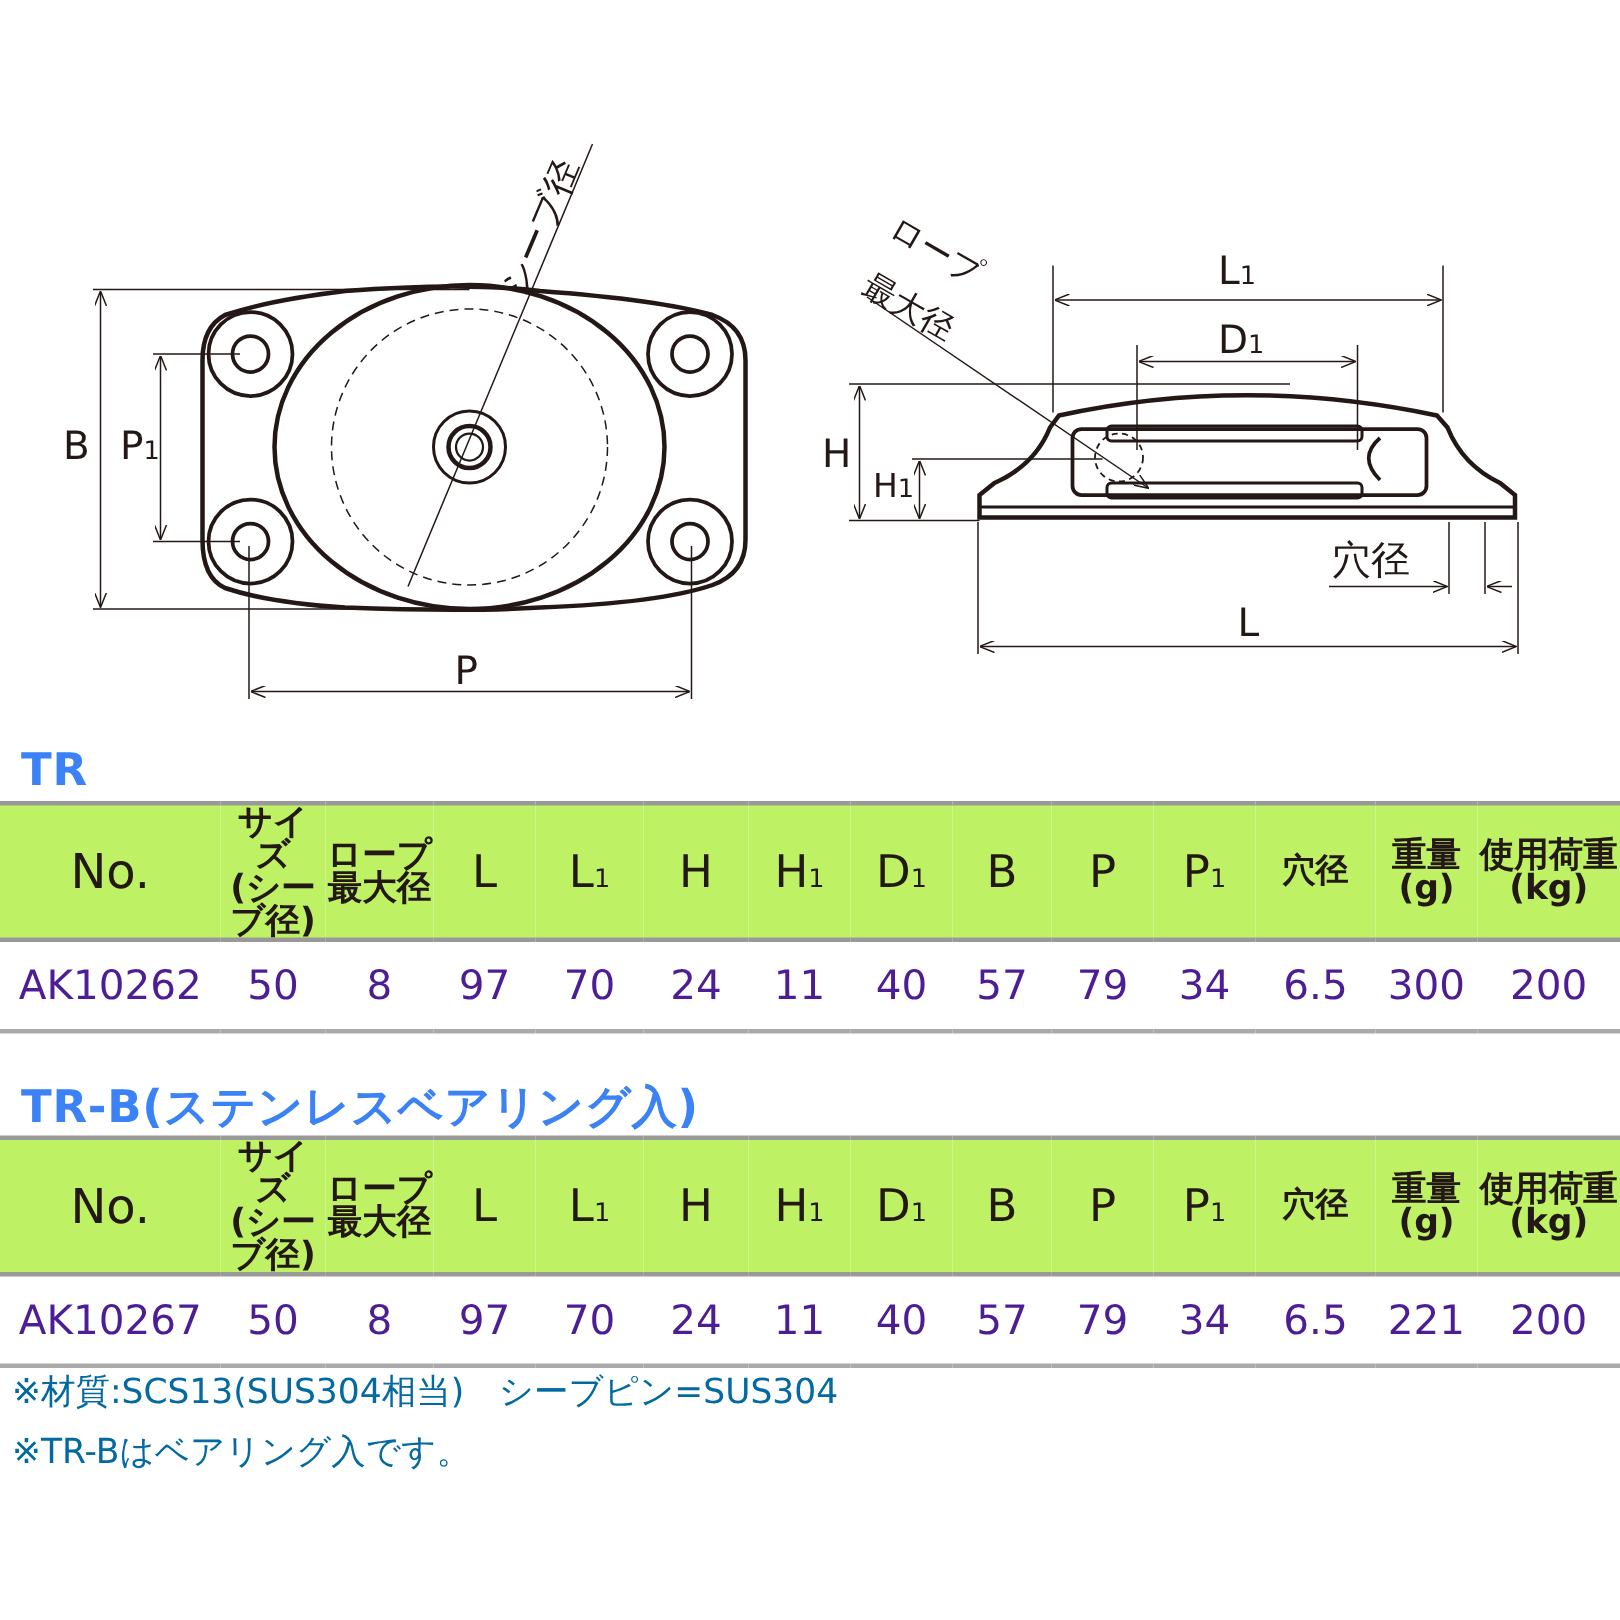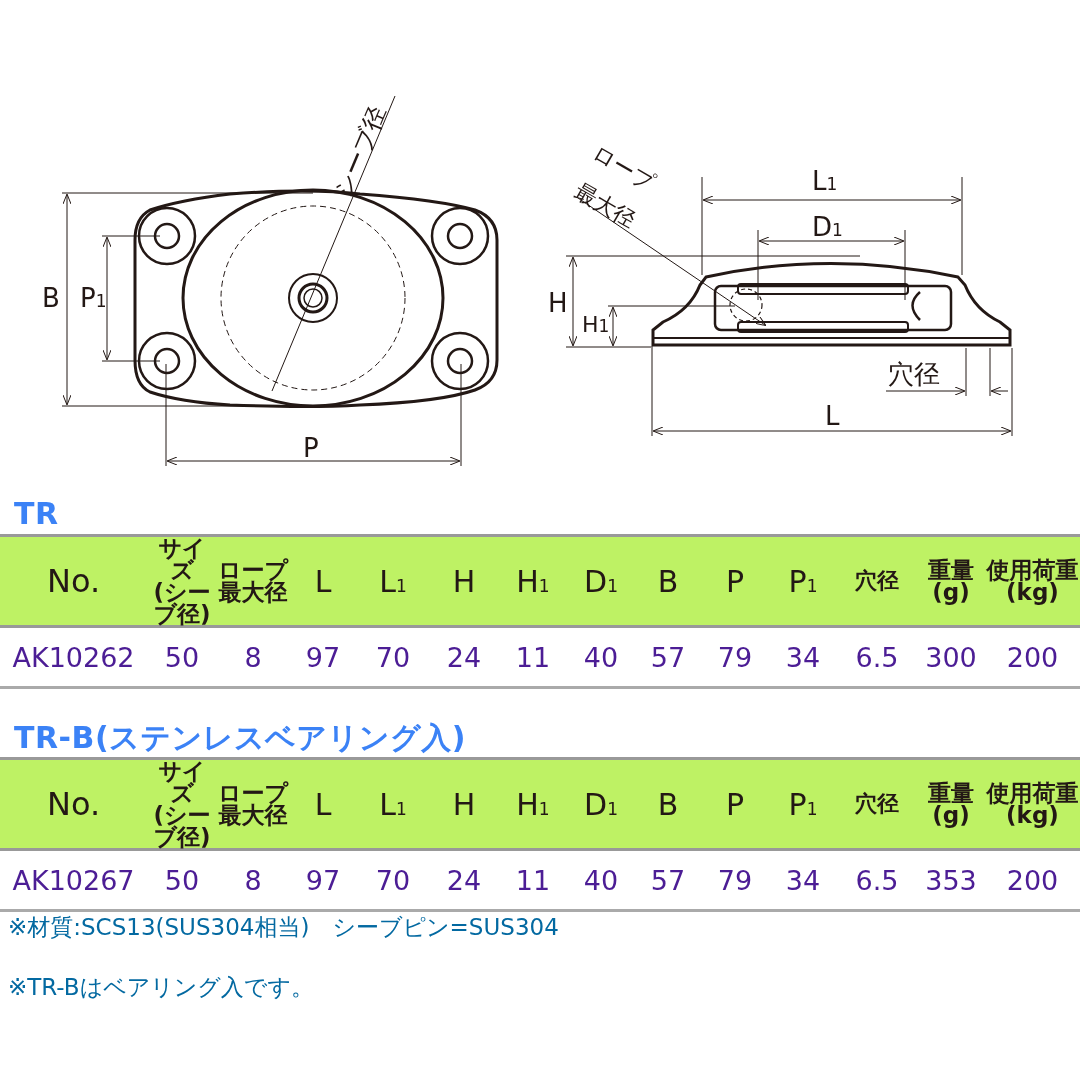--- a/index.html
+++ b/index.html
@@ -235,20 +235,20 @@
       <td>8</td>
       <td>97</td>
       <td>70</td>
       <td>24</td>
       <td>11</td>
       <td>40</td>
       <td>57</td>
       <td>79</td>
       <td>34</td>
       <td>6.5</td>
-      <td>353</td>
+      <td>221</td>
       <td>200</td>
     </tr>
   </tbody>
 </table>
 
 <div class="note" style="top:912px;">※材質:SCS13(SUS304相当)　シーブピン=SUS304</div>
-<div class="note" style="top:952px;margin-top:20px;">※TR-Bはベアリング入です。</div>
+<div class="note" style="top:952px;">※TR-Bはベアリング入です。</div>
 
 </body></html>

